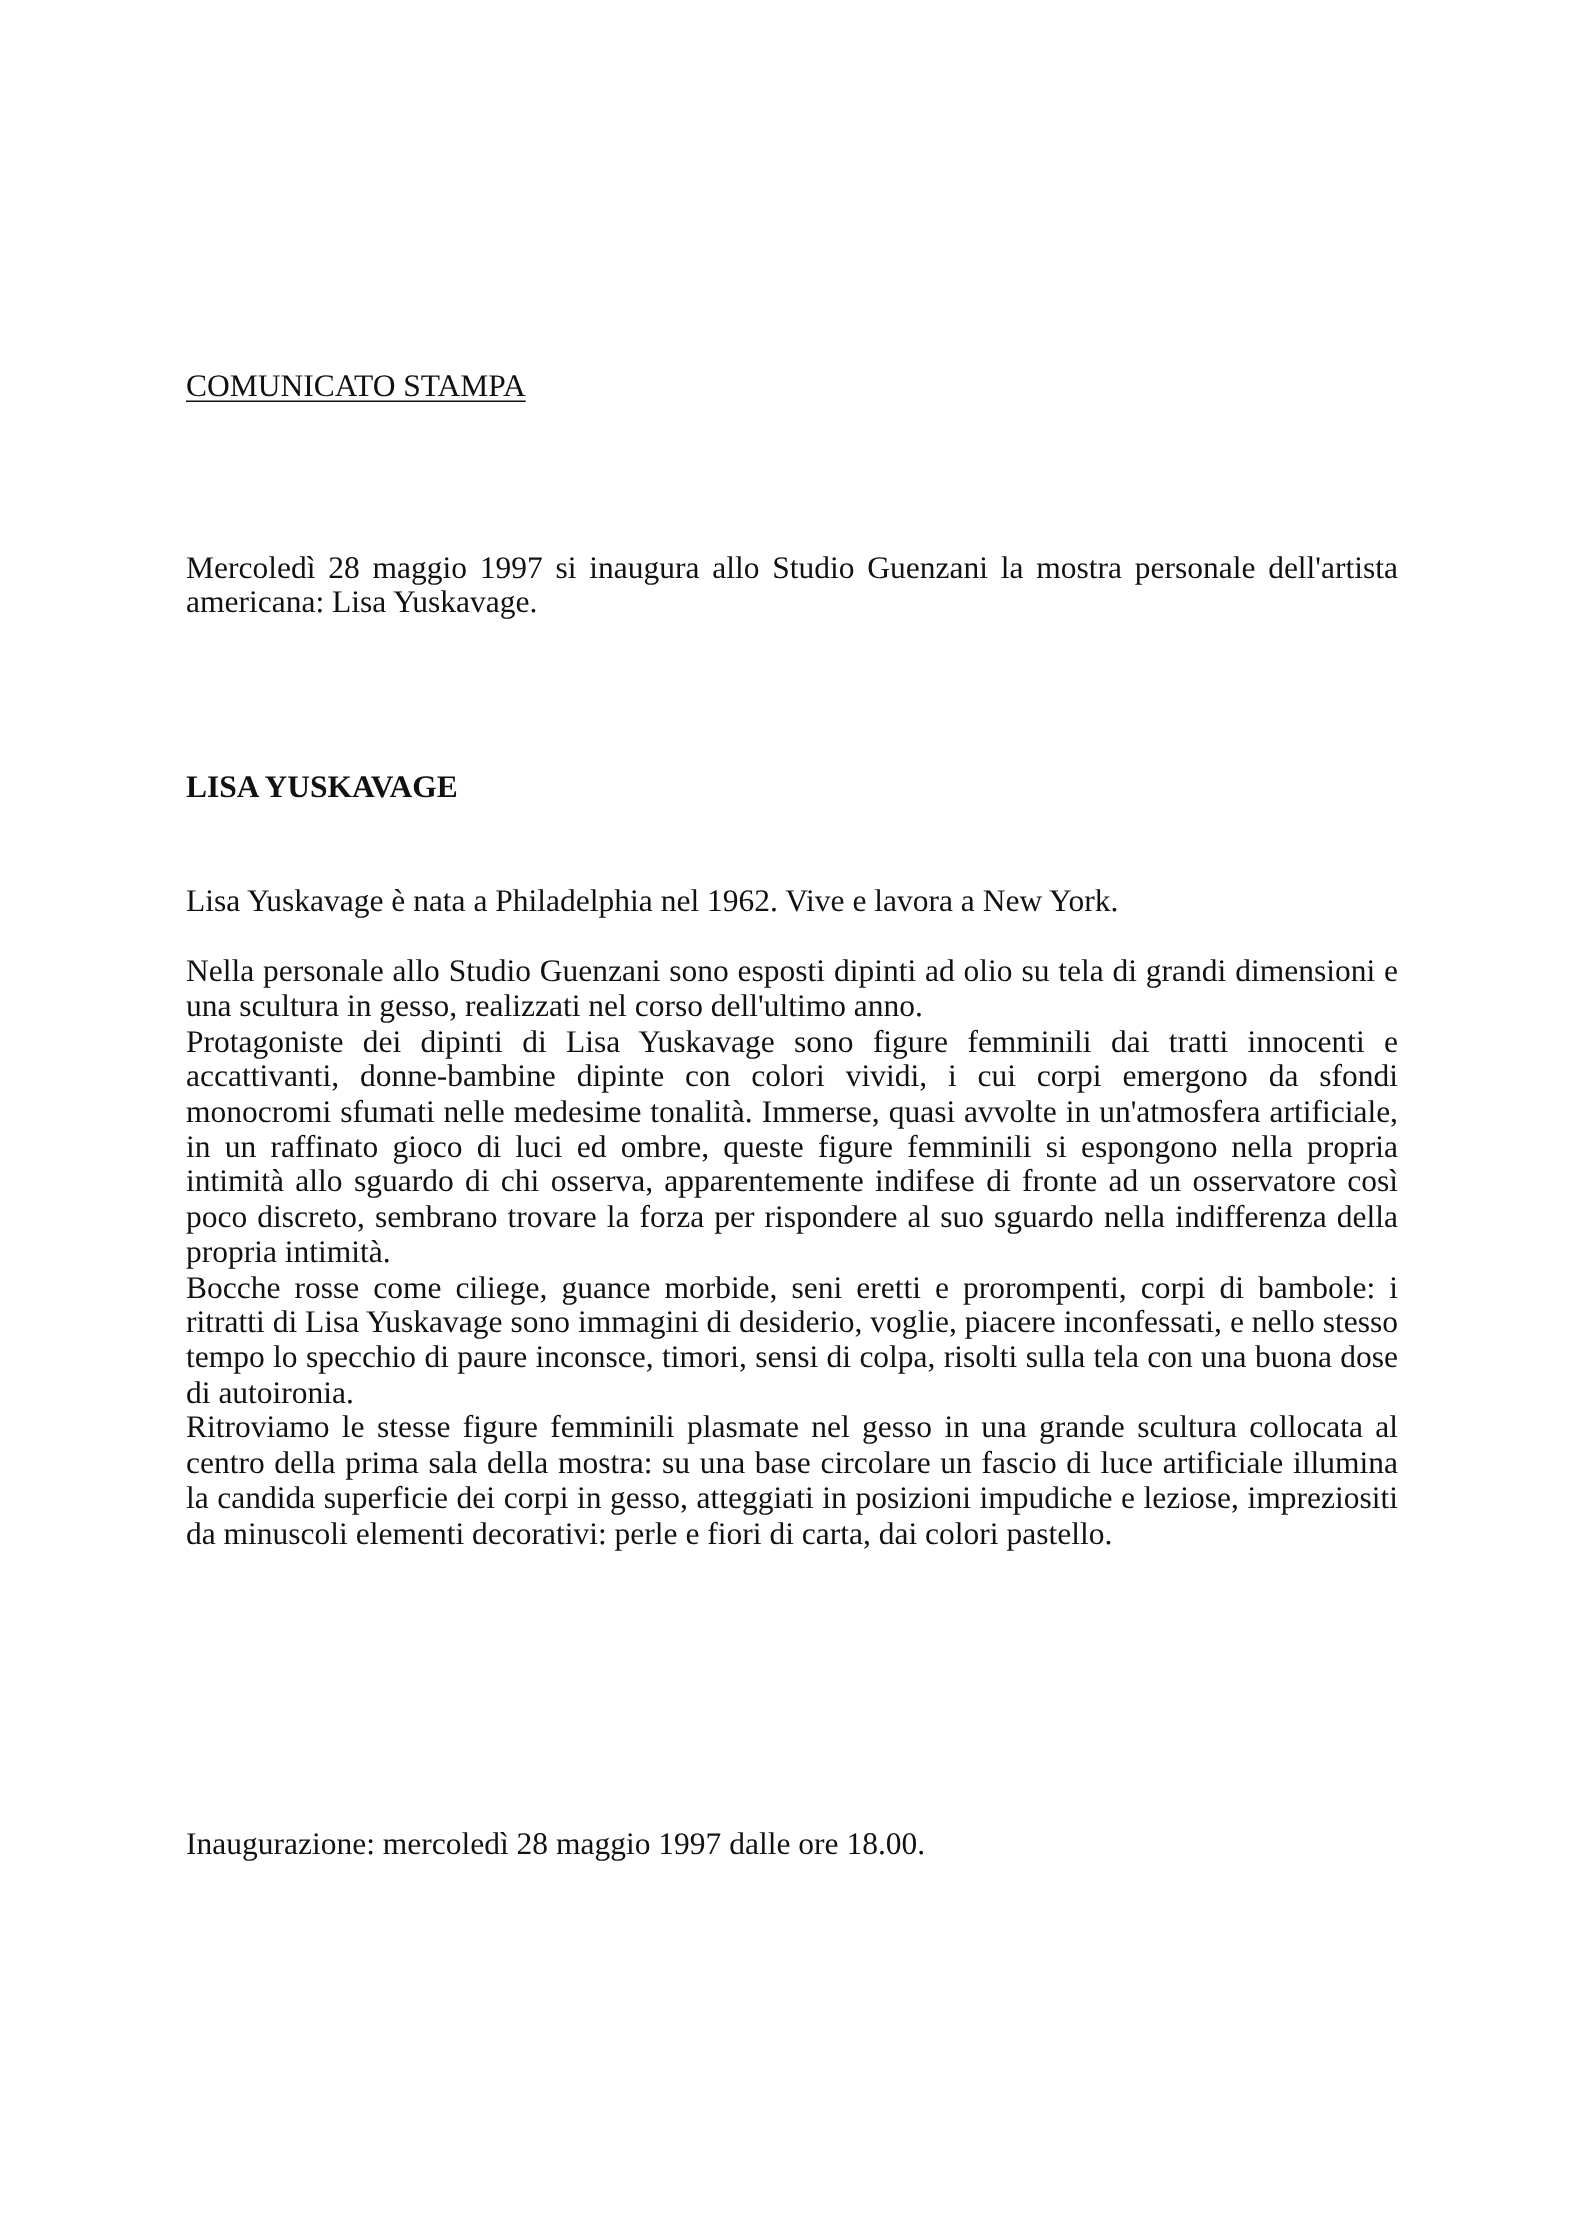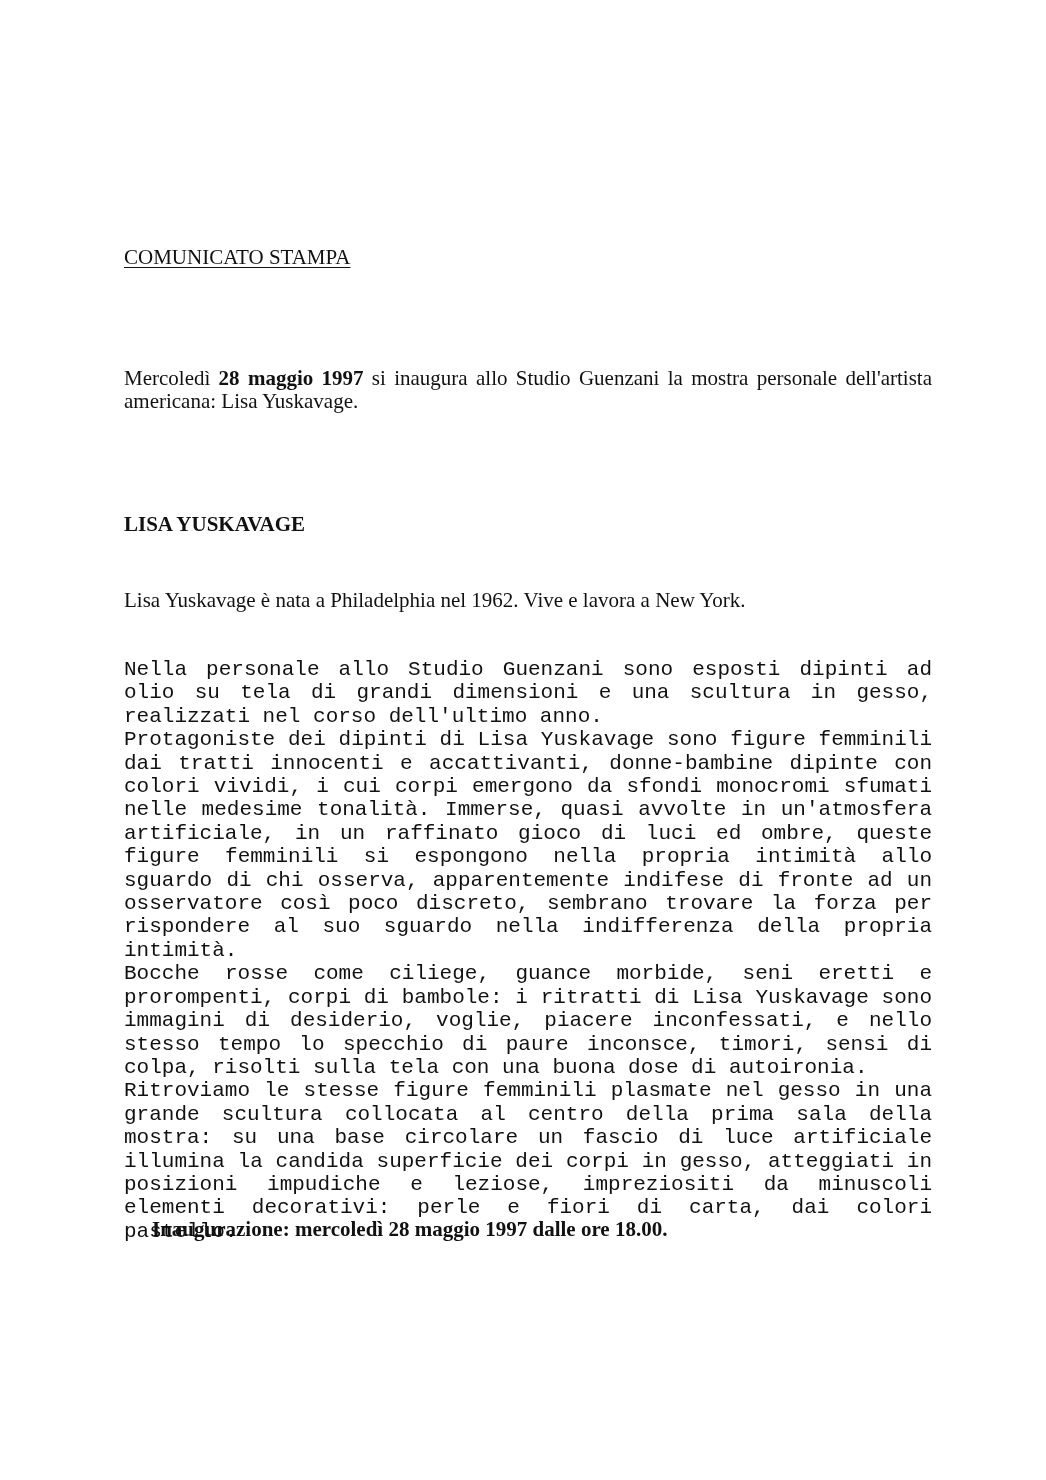--- a/index.html
+++ b/index.html
@@ -43,34 +43,32 @@
     }
     .title {
       top: 513px;
       text-align: left;
       font-weight: bold;
     }
     .bio {
       top: 589px;
     }
     .body-text {
-      top: 658px;
-      font-family: Liberation Mono, monospace;
+      top: 636px;
     }
     .body-text p {
       margin: 0;
     }
     .footer {
       top: 1218px;
-      margin-left: 28px;
     }
     .footer p {
       margin: 0;
     }
-    b { font-weight: bold; }
+    b { font-weight: normal; }
   </style>
 </head>
 <body>
 
 <div class="page">
 
   <div class="block heading-stamp">COMUNICATO STAMPA</div>
 
   <div class="block intro justify"><span>Mercoledì </span><b>28 maggio 1997</b><span> si inaugura allo Studio Guenzani la mostra personale dell'artista americana: Lisa Yuskavage.</span></div>
 

